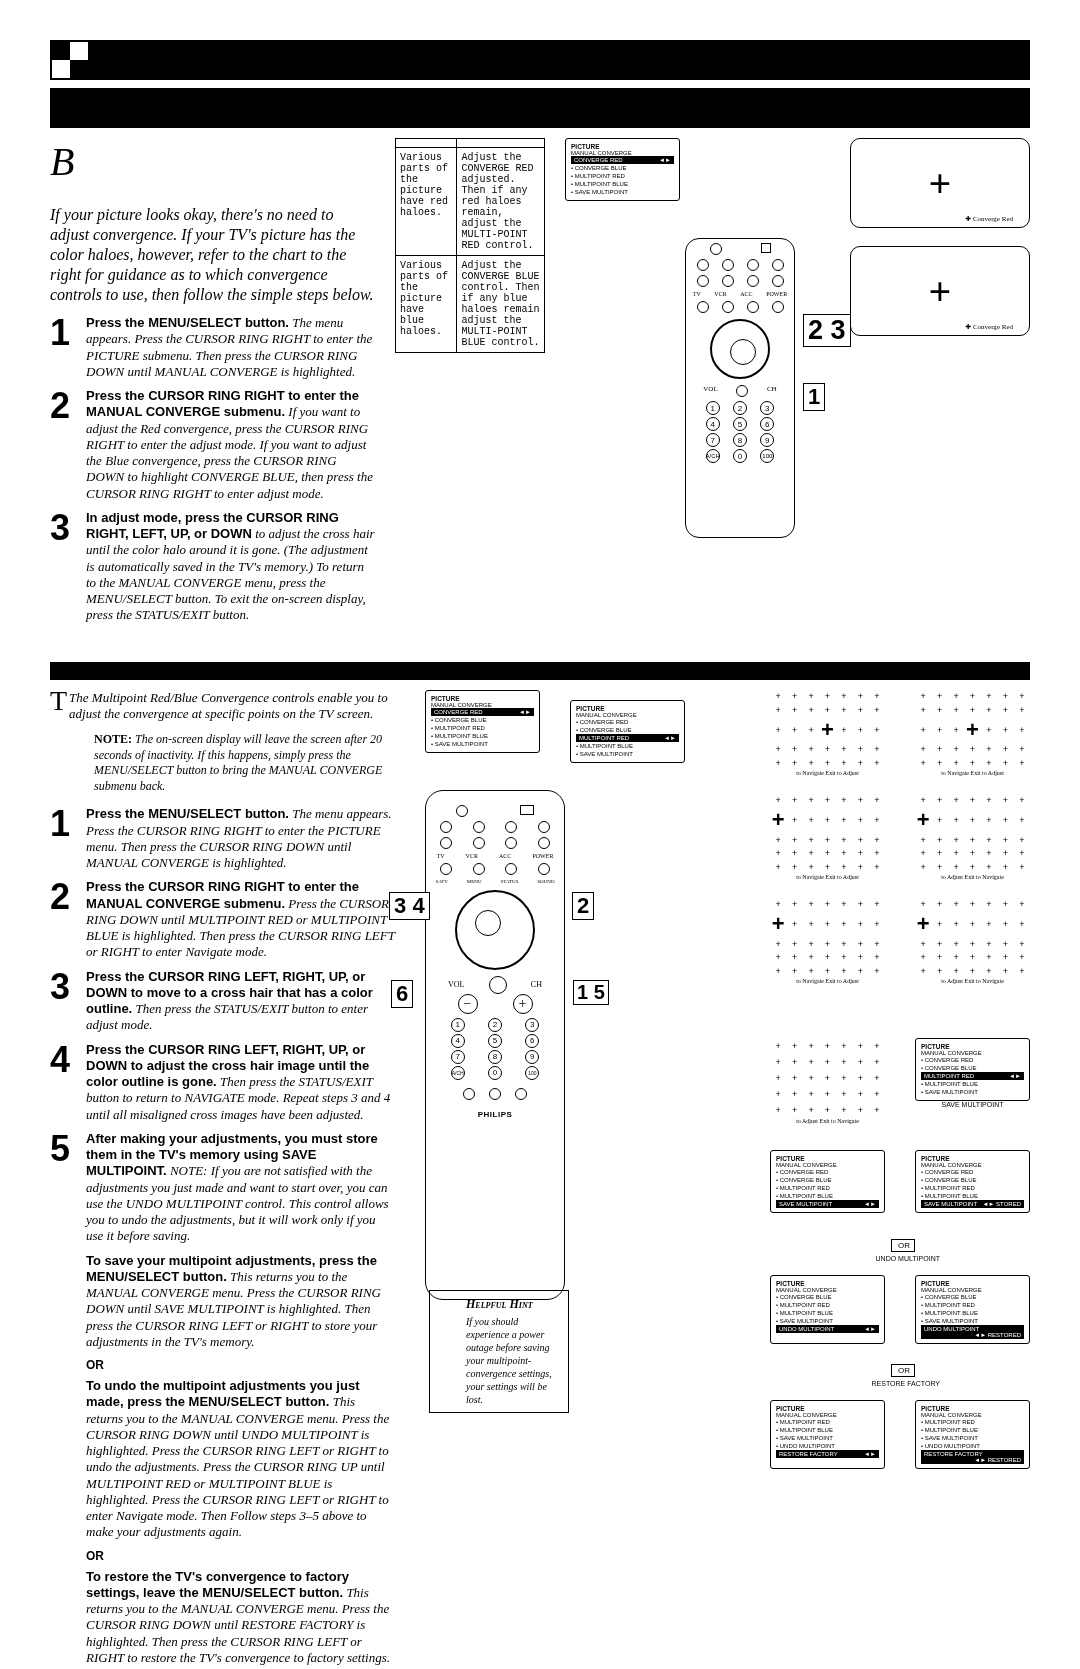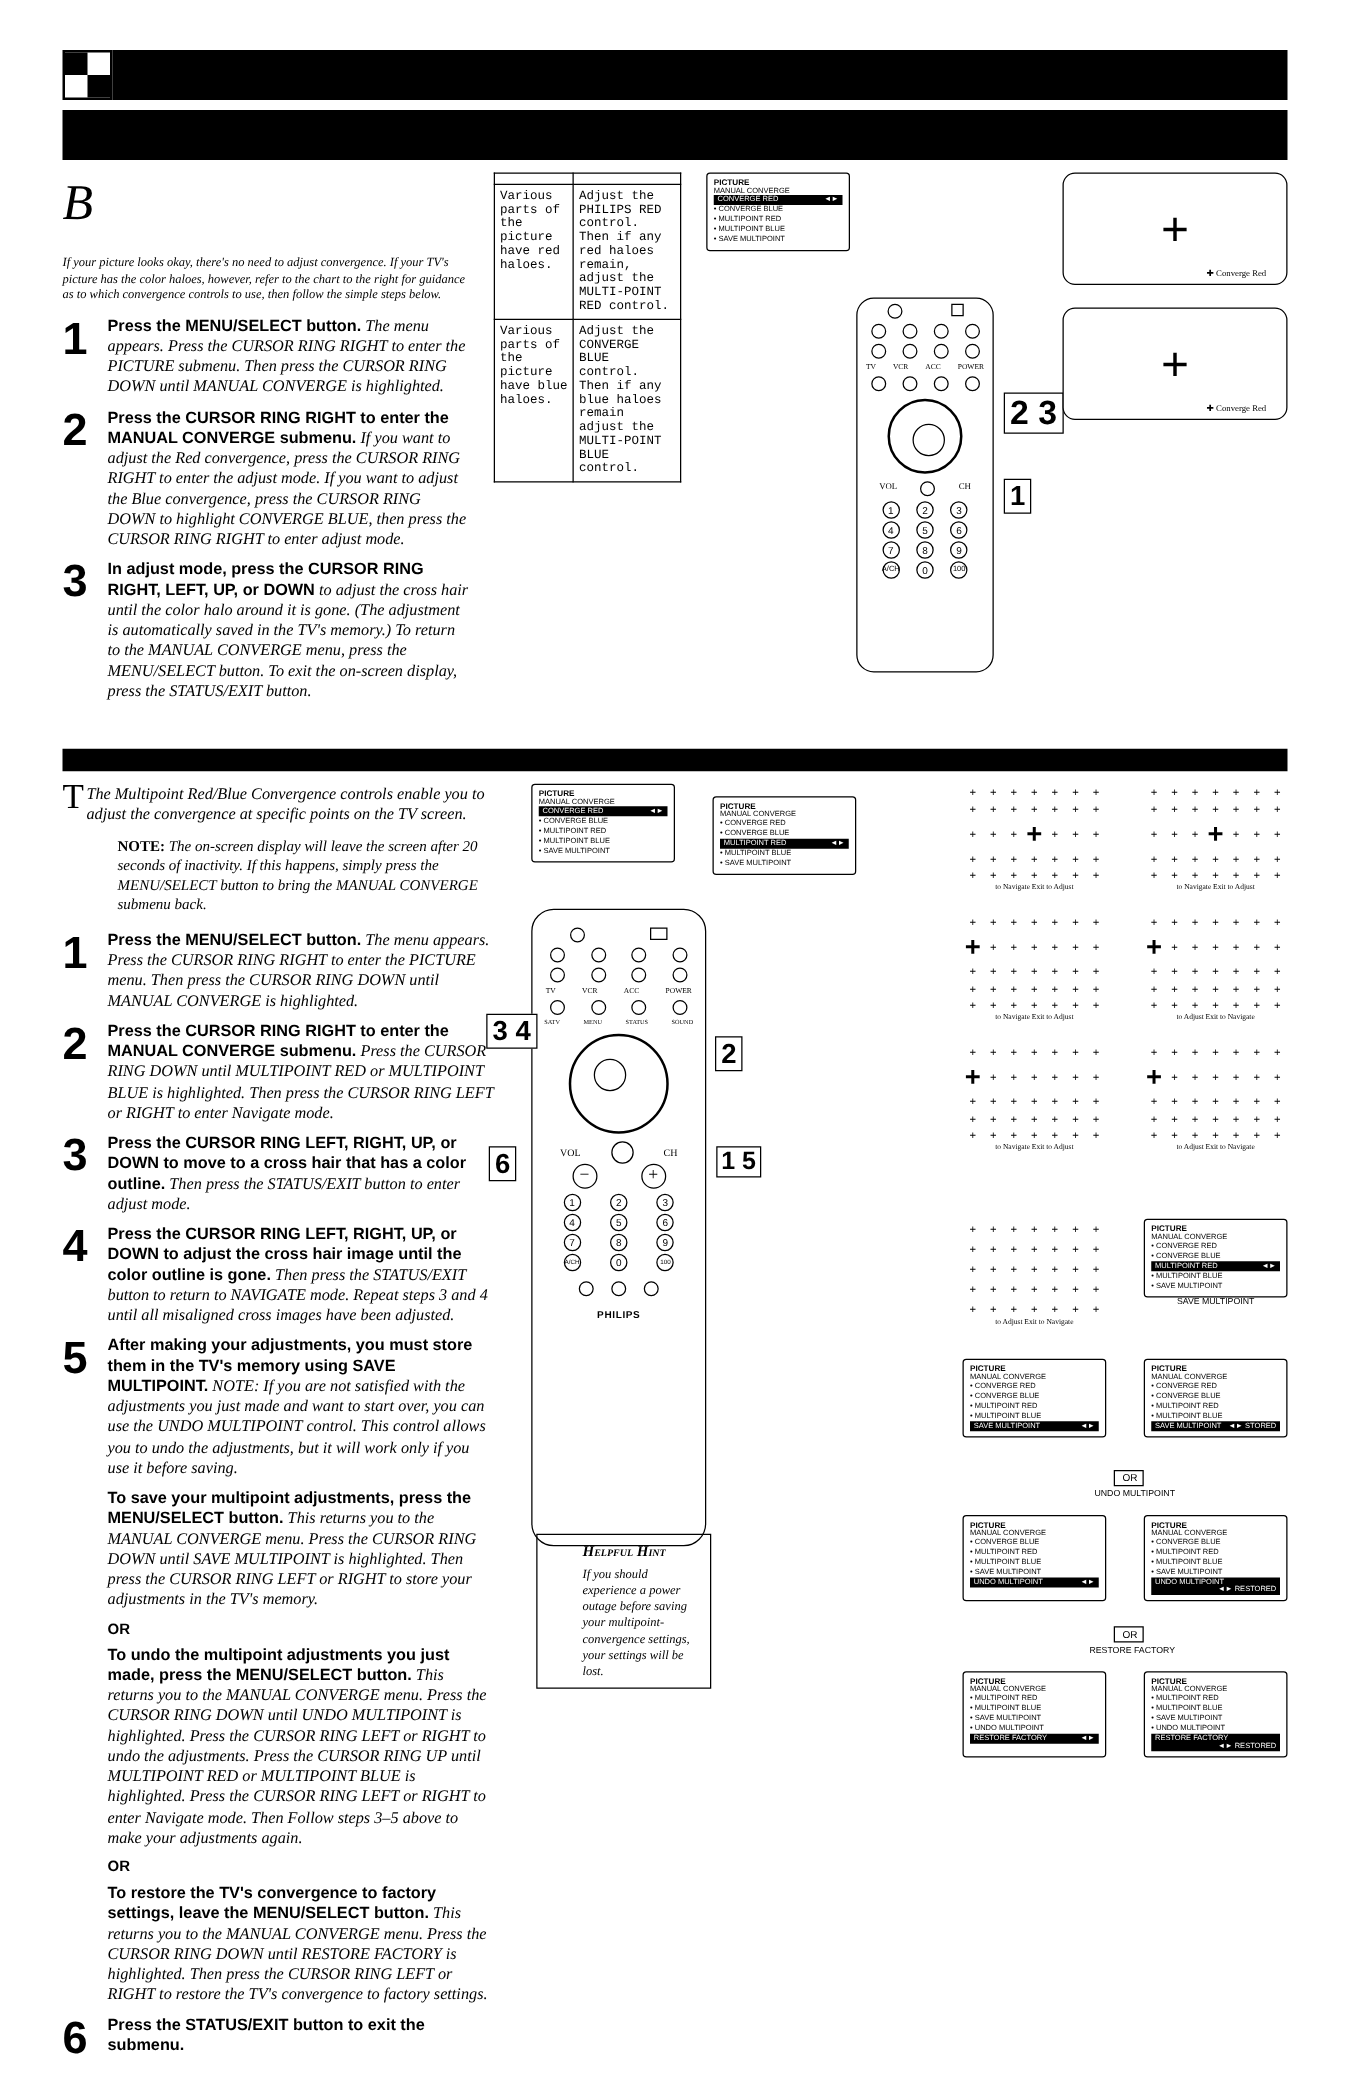--- a/index.html
+++ b/index.html
@@ -8,21 +8,21 @@
   .header-block { display: flex; height: 40px; margin-bottom: 8px; }
   .header-logo { width: 40px; height: 40px; border: 2px solid #000; display: grid; grid-template-columns: 1fr 1fr; grid-template-rows: 1fr 1fr; }
   .header-logo > div:nth-child(1) { background: #000; }
   .header-logo > div:nth-child(4) { background: #000; }
   .header-bar { flex: 1; height: 40px; background: #000; }
   .sub-bar { height: 40px; background: #000; margin-bottom: 10px; }
 
   .top-section { display: flex; gap: 20px; }
   .left-col { width: 325px; }
   .decor-b { font-size: 40px; font-style: italic; font-family: "Times New Roman", serif; font-weight: 400; margin-bottom: 20px; }
-  .intro { font-style: italic; font-size: 10px; line-height: 1.25; margin-bottom: 10px; font-family: "Times New Roman", serif; }
+  .intro { font-style: italic; font-size: 16px; line-height: 1.25; margin-bottom: 10px; font-family: "Times New Roman", serif; }
   .step { display: flex; margin-bottom: 8px; }
   .step-num { font-size: 36px; font-weight: 700; font-family: Arial, sans-serif; width: 36px; flex-shrink: 0; line-height: 1; }
   .step-body { font-size: 13px; line-height: 1.25; }
   .step-body b { font-family: Liberation Sans, sans-serif; font-weight: 700; }
   .step-body i { }
 
   .mid-col { width: 150px; font-size: 10px; font-family: Liberation Mono, monospace; }
   .tbl { border-collapse: collapse; width: 100%; }
   .tbl th, .tbl td { border: 1px solid #000; padding: 4px; vertical-align: top; font-size: 10px; }
   .tbl th { background: #fff; font-weight: 700; }
@@ -111,21 +111,21 @@
 
     <div class="mid-col">
       <table class="tbl">
         <tbody>
             <tr>
               <th></th>
               <th></th>
             </tr>
         <tr>
               <td>Various parts of the picture have red haloes.</td>
-              <td>Adjust the PHILIPS RED control. Then if any red haloes remain, adjust the MULTI-POINT RED control.</td>
+              <td>Adjust the CONVERGE RED adjusted. Then if any red haloes remain, adjust the MULTI-POINT RED control.</td>
             </tr>
         <tr>
               <td>Various parts of the picture have blue haloes.</td>
               <td>Adjust the CONVERGE BLUE control. Then if any blue haloes remain adjust the MULTI-POINT BLUE control.</td>
             </tr>
       </tbody>
         </table>
     </div>
 
     <div class="right-col">
@@ -344,21 +344,21 @@
         <div class="dot-row" style="margin:8px 30px;">
             <div class="circle"></div>
             <div class="circle"></div>
             <div class="circle"></div>
           </div>
         <div class="brand-label">PHILIPS</div>
       </div>
 
       <div class="callout-box" style="left:-24px; top:290px; font-size:22px;">6</div>
       <div class="callout-box" style="left:158px; top:290px; font-size:20px; padding:0 3px;"><span>1</span> <span>5</span></div>
-      <div class="callout-box" style="left:-26px; top:184px; font-size:22px;"><span>3</span> <span>4</span></div>
+      <div class="callout-box" style="left:-26px; top:202px; font-size:22px;"><span>3</span> <span>4</span></div>
       <div class="callout-box" style="left:157px; top:202px; font-size:22px;">2</div>
 
       <div style="position:absolute; right:0; top:0; display:grid; grid-template-columns: repeat(2, 1fr); gap:18px 30px;">
 
         <div>
           <div class="grid-plus">
               <span>+</span>
               <span>+</span>
               <span>+</span>
               <span>+</span>

